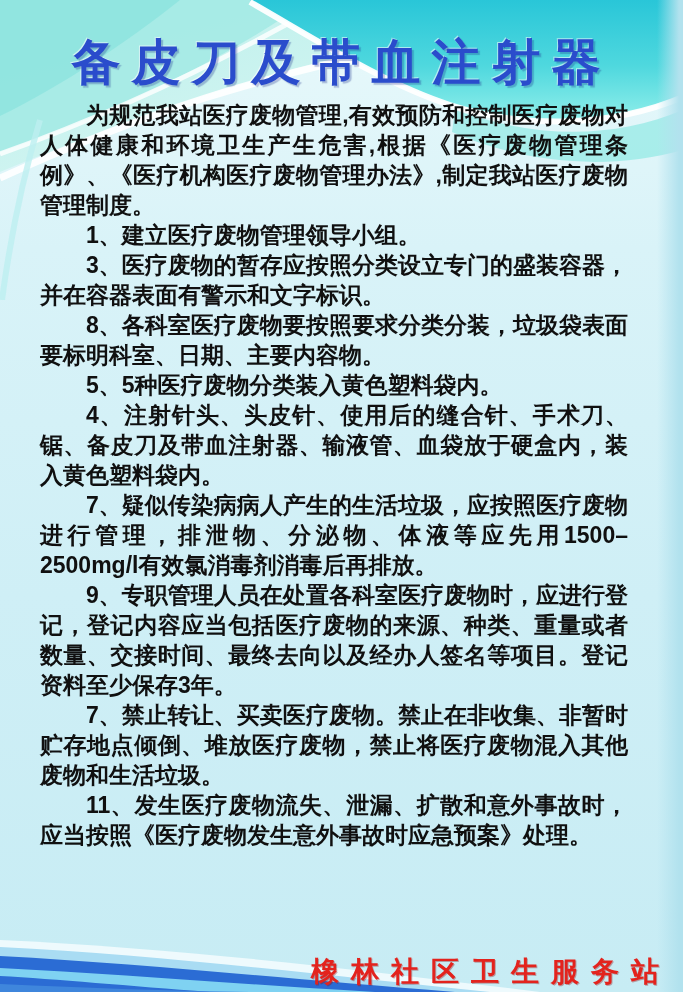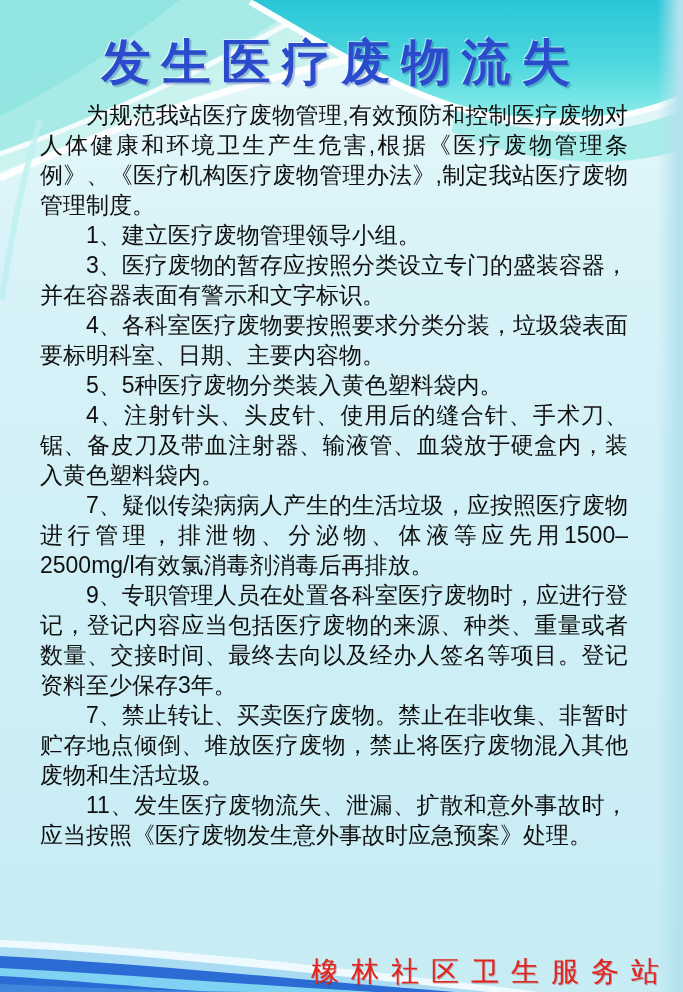--- a/index.html
+++ b/index.html
@@ -26,31 +26,31 @@
     margin:0;text-align:center;
     font-size:49px;font-weight:bold;
     letter-spacing:11px;
     color:#2a4ccc;
     text-shadow:2px 2px 1px rgba(30,50,140,0.30), -1px -1px 0 rgba(255,255,255,0.55);
     white-space:nowrap;
   }
   .body-text{
     position:absolute;top:100px;left:40px;width:588px;
     color:#101010;
-    font-size:23px;font-weight:normal;
+    font-size:23px;font-weight:bold;
     line-height:30px;
     text-align:justify;
   }
   .body-text p{
     margin:0;padding:0;
     text-indent:2em;
   }
   .footer{
     position:absolute;bottom:1px;right:12px;
-    font-size:28px;font-weight:normal;
+    font-size:28px;font-weight:bold;
     letter-spacing:12px;
     color:#e3231d;
     text-shadow:1px 1px 0 rgba(140,10,10,0.35);
     white-space:nowrap;
   }
 </style>
 </head>
 <body>
 
 <div class="poster">
@@ -87,27 +87,27 @@
   <svg class="deco bottom" width="683" height="58" viewBox="0 0 683 58">
     <path d="M0,6 C170,14 330,32 540,58 L0,58 Z" fill="#eefafd"></path>
     <path d="M0,13 C160,21 305,39 490,58 L0,58 Z" fill="#a9dcf3"></path>
     <path d="M0,22 C150,30 285,45 455,58 L0,58 Z" fill="#2b6cd4"></path>
     <path d="M0,34 C120,40 235,50 375,58 L210,58 C130,52 55,45 0,42 Z" fill="#7fd2f2"></path>
     <path d="M0,50 C90,54 170,57 250,58 L0,58 Z" fill="#3f86dc"></path>
   </svg>
 
   <div class="right-edge"></div>
 
-  <h1 class="title">发生医疗废物流失</h1>
+  <h1 class="title">备皮刀及带血注射器</h1>
 
   <div class="body-text">
     <p>为规范我站医疗废物管理,有效预防和控制医疗废物对人体健康和环境卫生产生危害,根据《医疗废物管理条例》、《医疗机构医疗废物管理办法》,制定我站医疗废物管理制度。</p>
     <p>1、建立医疗废物管理领导小组。</p>
     <p>3、医疗废物的暂存应按照分类设立专门的盛装容器，并在容器表面有警示和文字标识。</p>
-    <p>4、各科室医疗废物要按照要求分类分装，垃圾袋表面要标明科室、日期、主要内容物。</p>
+    <p>8、各科室医疗废物要按照要求分类分装，垃圾袋表面要标明科室、日期、主要内容物。</p>
     <p>5、5种医疗废物分类装入黄色塑料袋内。</p>
     <p>4、注射针头、头皮针、使用后的缝合针、手术刀、锯、备皮刀及带血注射器、输液管、血袋放于硬盒内，装入黄色塑料袋内。</p>
     <p>7、疑似传染病病人产生的生活垃圾，应按照医疗废物进行管理，排泄物、分泌物、体液等应先用1500–2500mg/l有效氯消毒剂消毒后再排放。</p>
     <p>9、专职管理人员在处置各科室医疗废物时，应进行登记，登记内容应当包括医疗废物的来源、种类、重量或者数量、交接时间、最终去向以及经办人签名等项目。登记资料至少保存3年。</p>
     <p>7、禁止转让、买卖医疗废物。禁止在非收集、非暂时贮存地点倾倒、堆放医疗废物，禁止将医疗废物混入其他废物和生活垃圾。</p>
     <p>11、发生医疗废物流失、泄漏、扩散和意外事故时，应当按照《医疗废物发生意外事故时应急预案》处理。</p>
   </div>
 
   <div class="footer">橡林社区卫生服务站</div>
 

